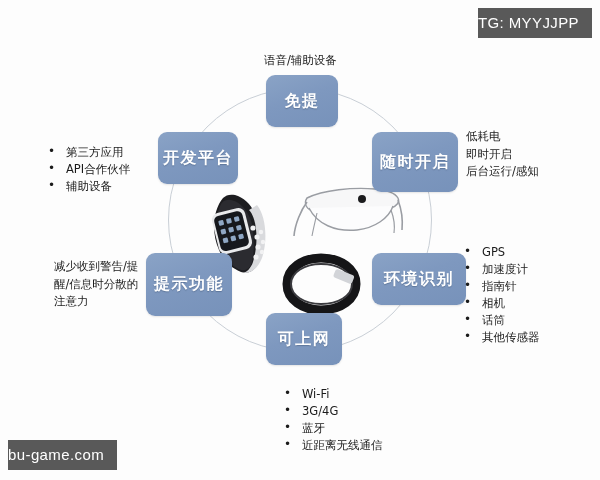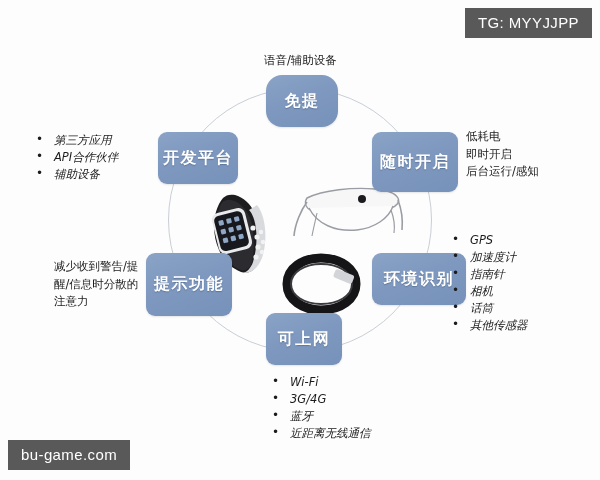--- a/index.html
+++ b/index.html
@@ -21,21 +21,21 @@
     overflow: hidden;
   }
 
   
   .badge {
     position: absolute;
     background: #595959;
     color: #ffffff;
     font-size: 15px;
     letter-spacing: 0.4px;
-    padding: 6px 13px 7px 13px;
+    padding: 6px 13px 7px 0;
     white-space: nowrap;
     font-family: "Liberation Sans", sans-serif;
   }
   #badge-top-right { top: 8px; right: 8px; }
   #badge-bottom-left { left: 8px; bottom: 10px; }
 
   
   #ring {
     position: absolute;
     left: 168px;
@@ -56,41 +56,40 @@
     display: flex;
     align-items: center;
     justify-content: center;
     font-family: "DejaVu Sans", "Liberation Sans", sans-serif;
     font-size: 16px;
     font-weight: bold;
     letter-spacing: 1.5px;
     text-shadow: 0 1px 1px rgba(40,60,90,0.35);
     box-shadow: 0 1px 2px rgba(0,0,0,0.10);
   }
-  #node-handsfree   { left: 266px; top: 75px;  width: 72px; height: 52px; border-radius: 16px; }
+  #node-handsfree   { left: 266px; top: 75px;  width: 72px; height: 52px; }
   #node-always-on   { left: 372px; top: 132px; width: 86px; height: 60px; }
   #node-context     { left: 372px; top: 253px; width: 94px; height: 52px; }
   #node-internet    { left: 266px; top: 313px; width: 76px; height: 52px; text-align: center; }
   #node-notify      { left: 146px; top: 253px; width: 86px; height: 63px; }
   #node-platform    { left: 158px; top: 132px; width: 80px; height: 52px; }
 
   
   .annot {
     position: absolute;
     color: #1b1b1b;
     font-family: "DejaVu Sans", "Liberation Sans", sans-serif;
     font-size: 11.5px;
     line-height: 17px;
     white-space: nowrap;
   }
   .annot ul {
     list-style: none;
-    margin: 4px;
+    margin: 16px;
     padding: 0;
-    font-style: italic;
   }
   .annot li {
     position: relative;
     padding-left: 18px;
     line-height: 17px;
   }
   .annot li:before {
     content: "\2022";
     position: absolute;
     left: 0;

